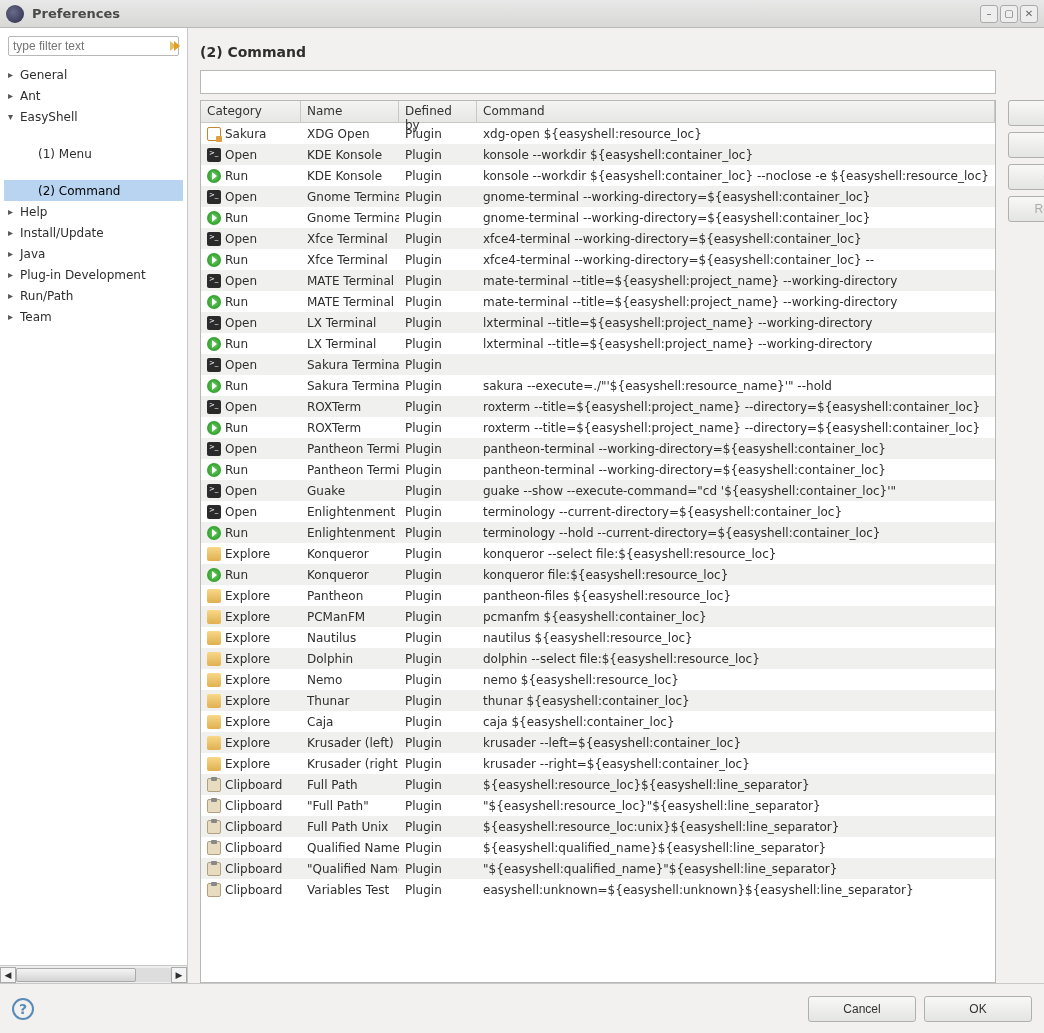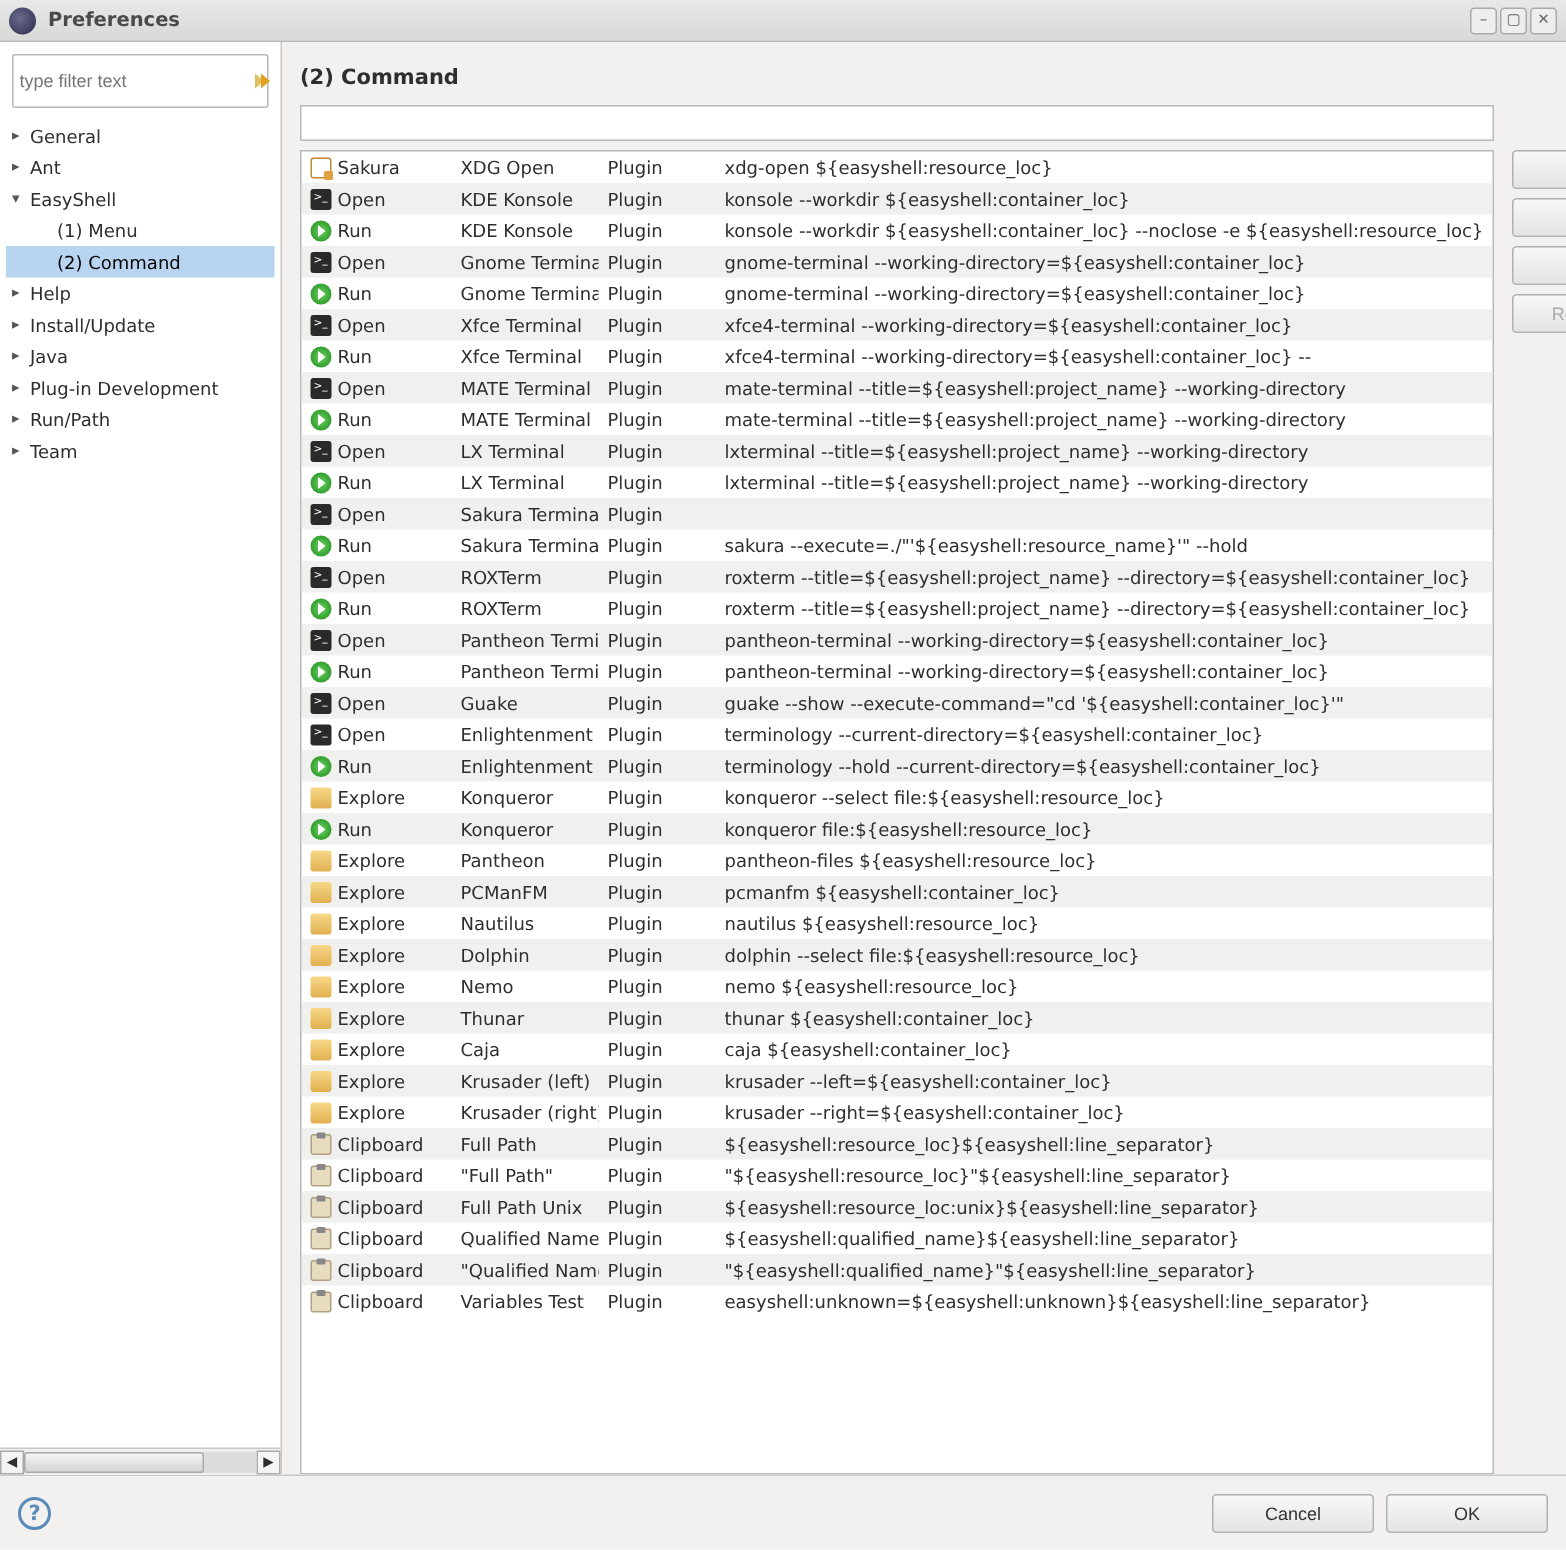--- a/index.html
+++ b/index.html
@@ -7,27 +7,27 @@
 
 .titlebar { height: 28px; background: linear-gradient(#e8e8e8, #d8d8d6); border-bottom: 1px solid #b8b8b6; display: flex; align-items: center; padding: 0 6px; }
 .titlebar .app-icon { width: 18px; height: 18px; border-radius: 50%; background: radial-gradient(circle at 40% 40%, #6a6a8a, #2a2a4a); margin-right: 8px; }
 .titlebar .title { flex: 1; font-weight: bold; font-size: 13px; color: #4a4a4a; }
 .titlebar .winbtns { display: flex; gap: 2px; }
 .titlebar .wbtn { width: 18px; height: 18px; border: 1px solid #aaa; background: #eee; border-radius: 3px; display: flex; align-items: center; justify-content: center; font-size: 10px; color: #666; }
 
 .content { display: flex; height: calc(100% - 28px - 50px); }
 .sidebar { width: 188px; background: #fff; border-right: 1px solid #c8c8c6; display: flex; flex-direction: column; }
 .filter-wrap { padding: 8px; }
-.filter { display: flex; align-items: center; border: 1px solid #b8b8b6; background: #fff; border-radius: 2px; height: 36px; padding: 0 4px; }
+.filter { display: flex; align-items: center; border: 1px solid #b8b8b6; background: #fff; border-radius: 2px; height: 20px; padding: 0 4px; }
 .filter input { flex: 1; border: none; outline: none; font-size: 12px; background: transparent; }
 .filter .clear { width: 16px; height: 16px; display: flex; align-items: center; justify-content: center; }
 
 .tree { flex: 1; overflow: hidden; padding: 0 4px; }
 .tree-row { display: flex; align-items: center; height: 21px; padding-left: 4px; white-space: nowrap; }
-.tree-row.depth1 { padding-left: 22px; }
+.tree-row.depth1 { padding-left: 22px; margin-top: 16px; }
 .tree-row .tw { width: 12px; display: inline-block; color: #555; font-size: 10px; }
 .tree-row.selected { background: #b8d4f0; }
 .tree-row.selected span { color: #000; }
 
 .hscroll { height: 18px; border-top: 1px solid #c8c8c6; display: flex; align-items: center; background: #eee; }
 .hscroll .arrow { width: 16px; height: 16px; border: 1px solid #aaa; background: #f4f4f4; display: flex; align-items: center; justify-content: center; font-size: 9px; }
 .hscroll .track { flex: 1; height: 14px; background: #ddd; position: relative; }
 .hscroll .thumb { position: absolute; left: 0; width: 120px; height: 14px; background: linear-gradient(#f4f4f4,#d4d4d4); border: 1px solid #aaa; border-radius: 2px; }
 
 .main { flex: 1; display: flex; flex-direction: column; padding: 10px 12px 0 12px; }
@@ -161,20 +161,26 @@
   <div class="main">
     <div class="main-header">
       <div class="main-title">(2) Command</div>
 
     </div>
 
     <div class="body-row">
       <div class="left-col">
         <div class="search-box"></div>
         <div class="table-wrap">
+          <div class="thead">
+            <div class="th col-cat">Category</div>
+            <div class="th col-name">Name</div>
+            <div class="th col-def">Defined by</div>
+            <div class="th col-cmd">Command</div>
+          </div>
           <div class="tbody" id="tbody">
               <div class="tr">
                 <div class="td col-cat">
                   <span class="cat-icon ico-default"></span>
                   <span>Sakura</span>
                 </div>
                 <div class="td col-name">XDG Open</div>
                 <div class="td col-def">Plugin</div>
                 <div class="td col-cmd">xdg-open ${easyshell:resource_loc}</div>
               </div>

